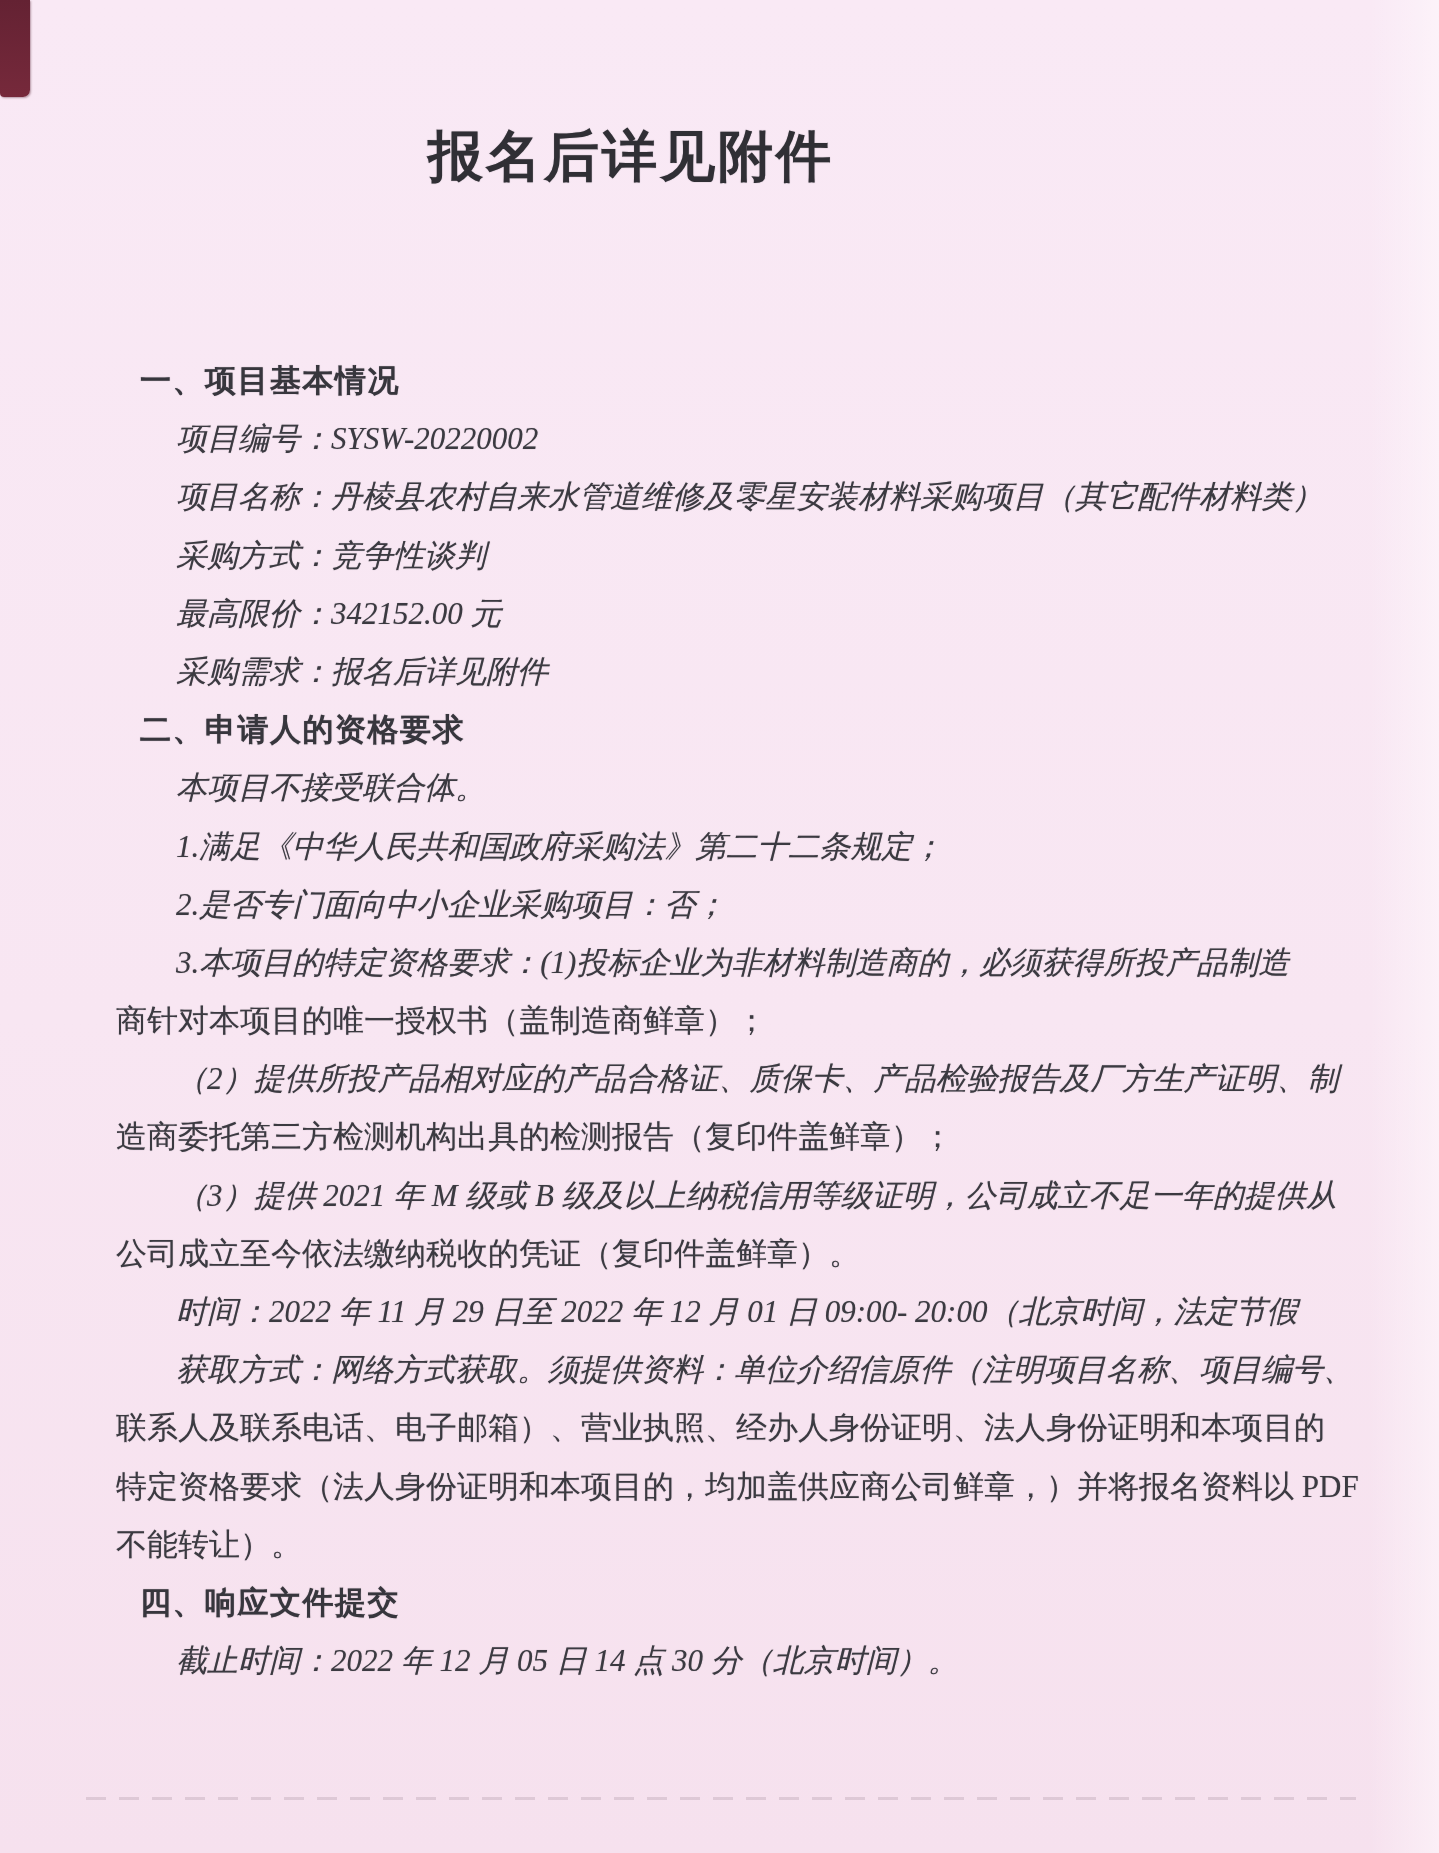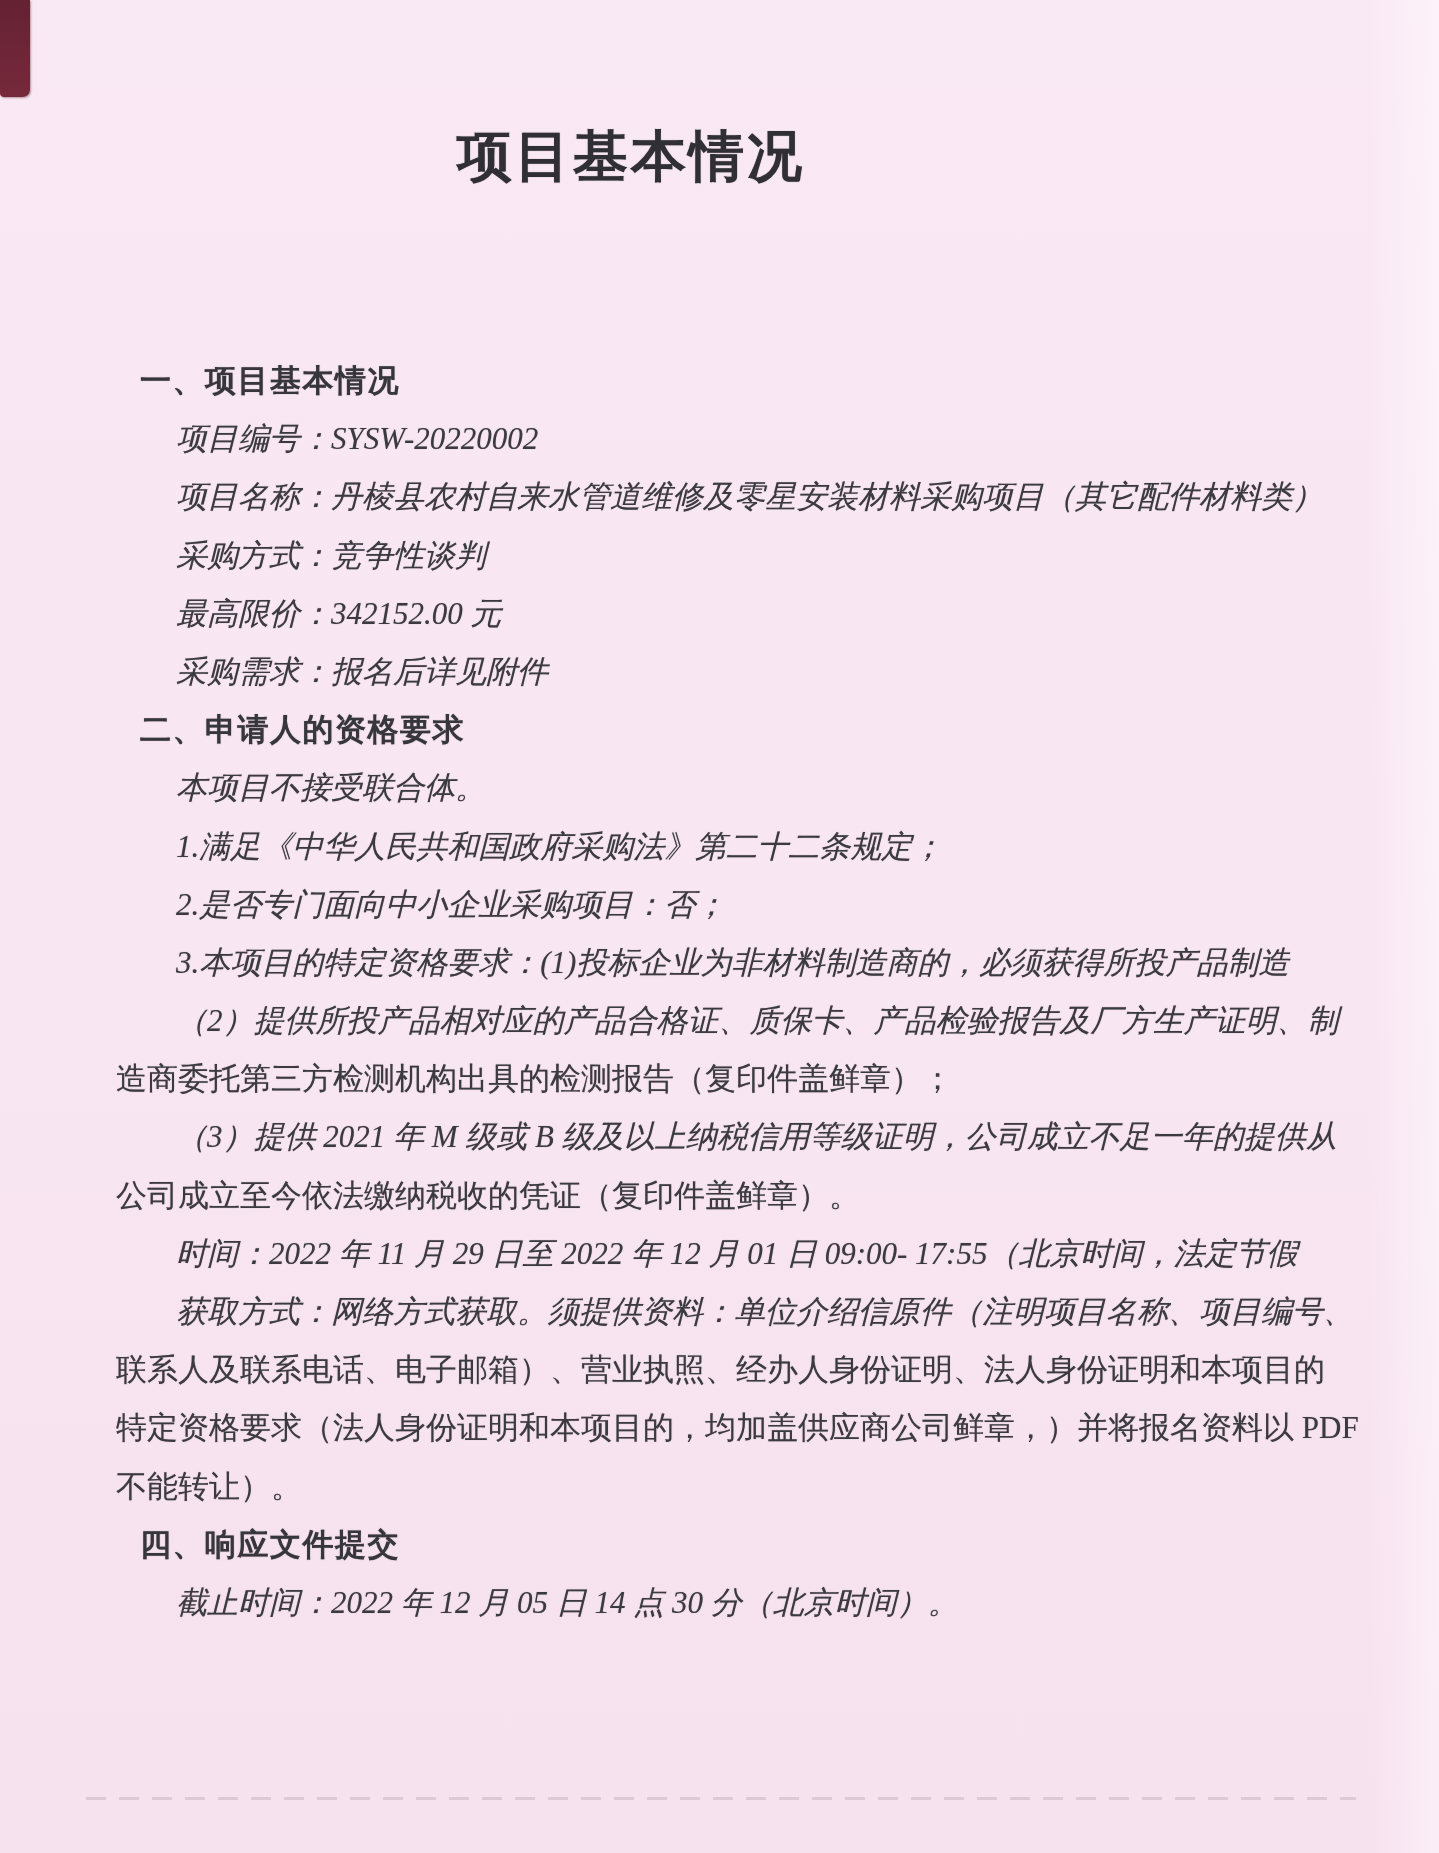--- a/index.html
+++ b/index.html
@@ -52,38 +52,39 @@
     background:repeating-linear-gradient(90deg,
       rgba(125,102,118,.20) 0 20px, rgba(125,102,118,0) 20px 33px);
     pointer-events:none;
   }
 </style>
 </head>
 <body>
 
 <div class="page" style="background: linear-gradient(rgb(249, 233, 245) 0%, rgb(248, 230, 242) 55%, rgb(246, 225, 238) 100%);">
   <div class="corner-mark" style="background: linear-gradient(rgb(100, 34, 51), rgb(118, 41, 59));"></div>
-  <h1 class="doc-title">项目基本情况</h1>
+  <h1 class="doc-title">报名后详见附件</h1>
   <div class="doc-body" id="doc-body">
       <div class="line heading">一、项目基本情况</div>
       <div class="line indent">项目编号：SYSW-20220002</div>
       <div class="line indent">项目名称：丹棱县农村自来水管道维修及零星安装材料采购项目（其它配件材料类）</div>
       <div class="line indent">采购方式：竞争性谈判</div>
       <div class="line indent">最高限价：342152.00 元</div>
       <div class="line indent">采购需求：报名后详见附件</div>
       <div class="line heading">二、申请人的资格要求</div>
       <div class="line indent">本项目不接受联合体。</div>
       <div class="line indent">1.满足《中华人民共和国政府采购法》第二十二条规定；</div>
       <div class="line indent">2.是否专门面向中小企业采购项目：否；</div>
       <div class="line indent">3.本项目的特定资格要求：(1)投标企业为非材料制造商的，必须获得所投产品制造</div>
+      <div class="line flush">商针对本项目的唯一授权书（盖制造商鲜章）；</div>
       <div class="line indent">（2）提供所投产品相对应的产品合格证、质保卡、产品检验报告及厂方生产证明、制</div>
       <div class="line flush">造商委托第三方检测机构出具的检测报告（复印件盖鲜章）；</div>
       <div class="line indent">（3）提供 2021 年 M 级或 B 级及以上纳税信用等级证明，公司成立不足一年的提供从</div>
       <div class="line flush">公司成立至今依法缴纳税收的凭证（复印件盖鲜章）。</div>
-      <div class="line indent">时间：2022 年 11 月 29 日至 2022 年 12 月 01 日 09:00- 17:55（北京时间，法定节假</div>
+      <div class="line indent">时间：2022 年 11 月 29 日至 2022 年 12 月 01 日 09:00- 20:00（北京时间，法定节假</div>
       <div class="line indent">获取方式：网络方式获取。须提供资料：单位介绍信原件（注明项目名称、项目编号、</div>
       <div class="line flush">联系人及联系电话、电子邮箱）、营业执照、经办人身份证明、法人身份证明和本项目的</div>
       <div class="line flush">特定资格要求（法人身份证明和本项目的，均加盖供应商公司鲜章，）并将报名资料以 PDF</div>
       <div class="line flush">不能转让）。</div>
       <div class="line heading">四、响应文件提交</div>
       <div class="line indent">截止时间：2022 年 12 月 05 日 14 点 30 分（北京时间）。</div>
     </div>
   <div class="scan-artifact"></div>
 </div>
 

